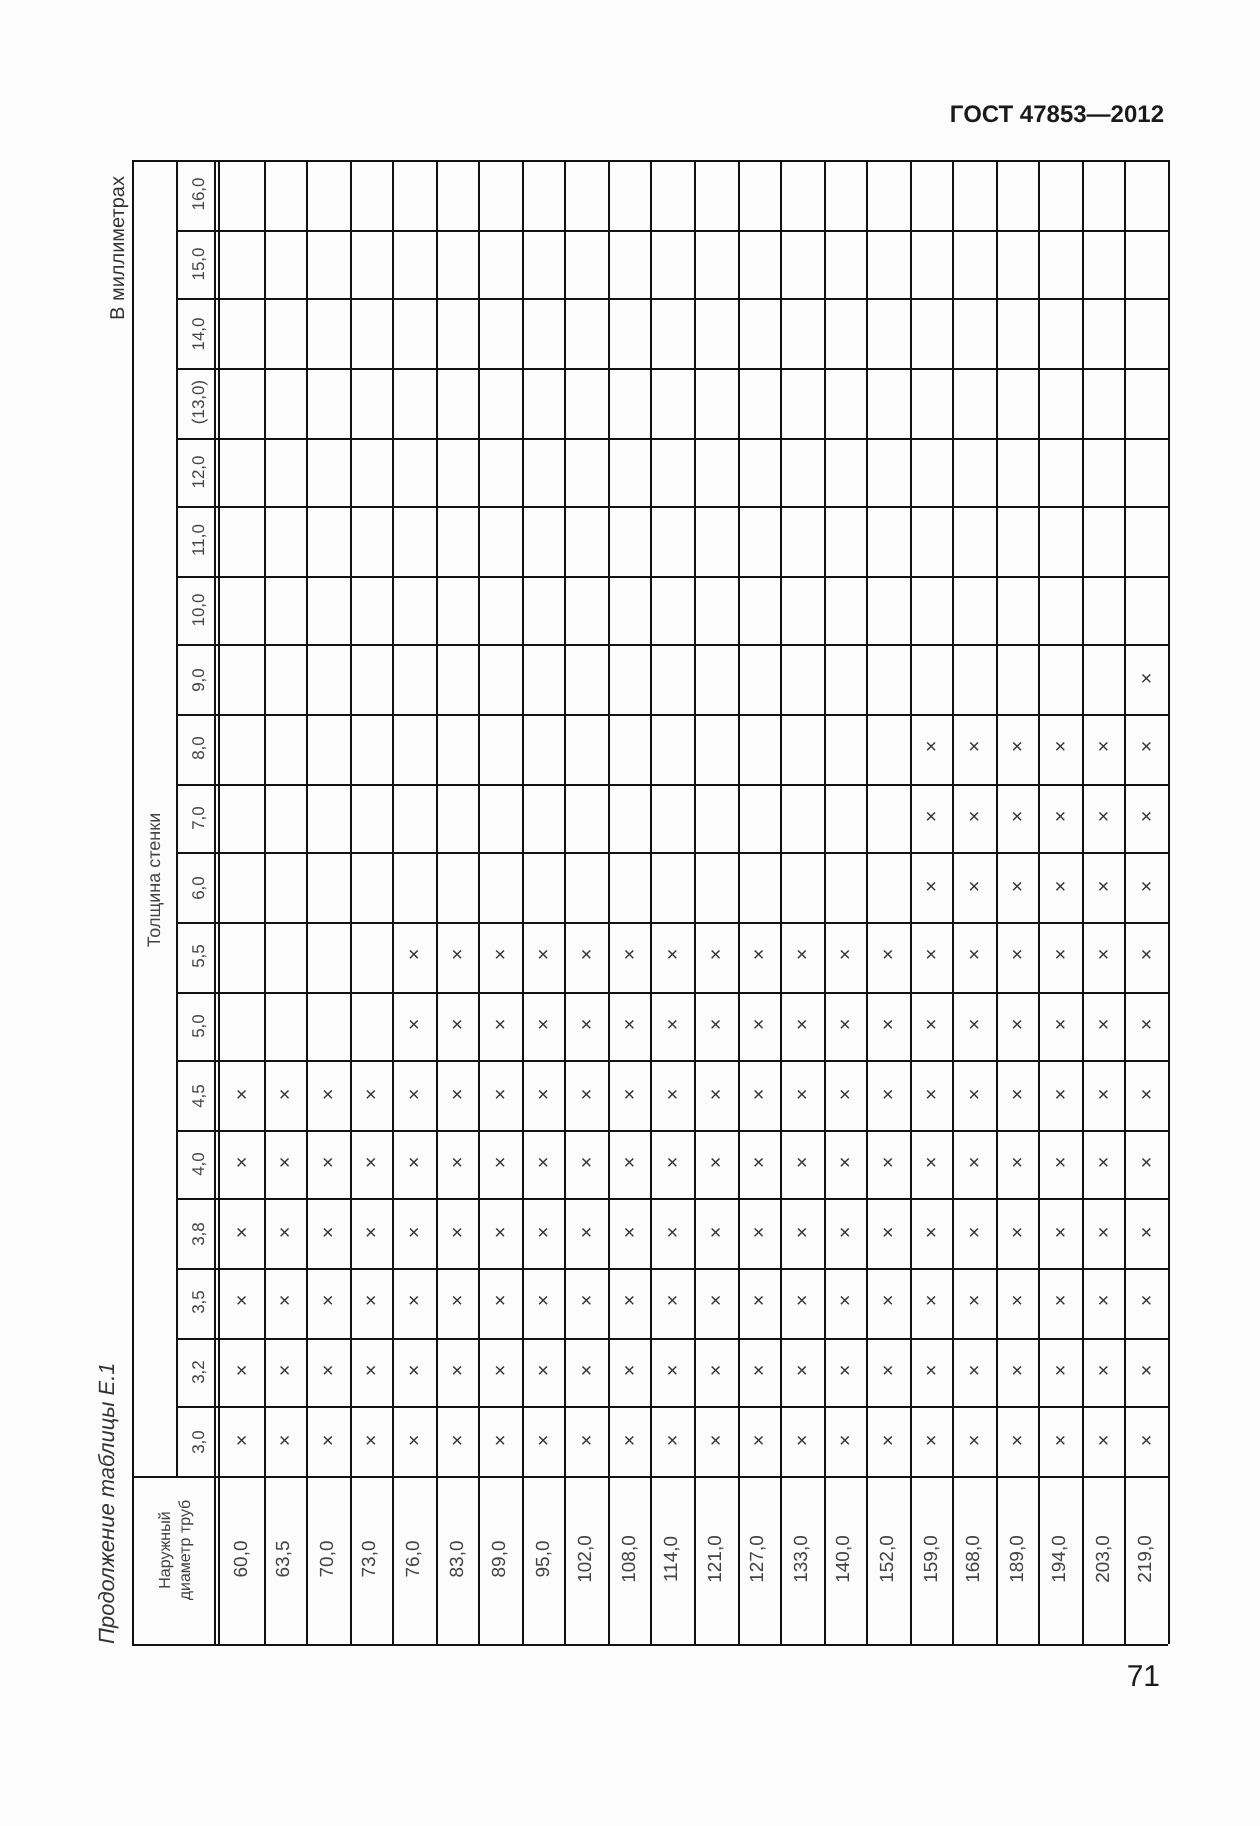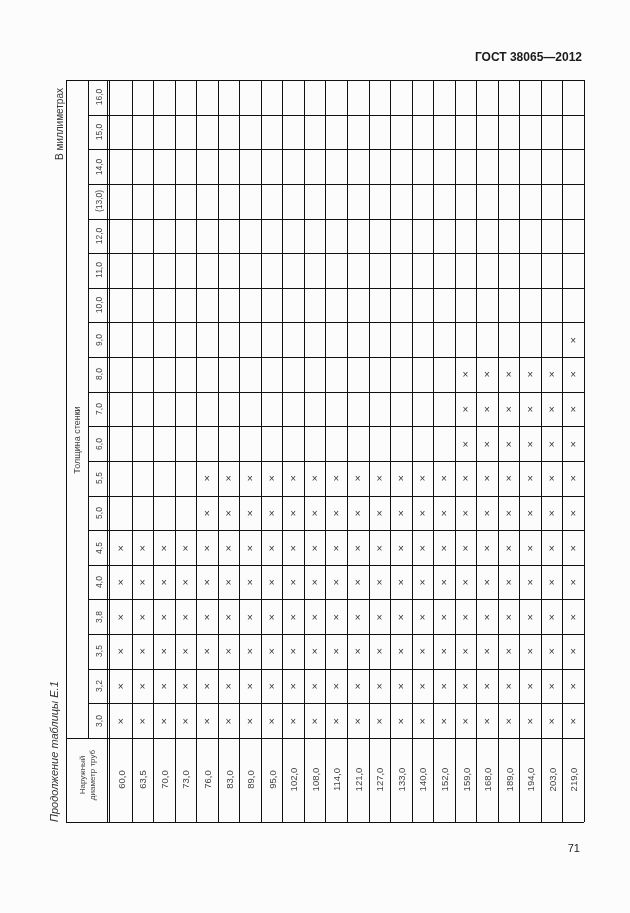--- a/index.html
+++ b/index.html
@@ -3,38 +3,38 @@
 <meta charset="utf-8">
 <style>
   html, body { margin:0; padding:0; }
   body {
     width:630px; height:913px; background:#fcfcfc; position:relative; overflow:hidden;
     font-family:"Liberation Sans", sans-serif; color:#1a1a1a;
   }
   .doc-code {
     position:absolute; right:48px; top:50px; font-weight:bold; font-size:12px;
   }
-  .page-num { position:absolute; right:50px; top:830px; font-size:11px;margin-top:12px; }
+  .page-num { position:absolute; right:50px; top:830px; font-size:15px; }
   .vlabel {
     position:absolute; transform-origin:0 0; transform:rotate(-90deg);
     white-space:nowrap; font-size:10px; color:#333;
   }
   .table-wrap { position:absolute; left:66px; top:80px; width:518px; height:742px; }
   .grid-line-h, .grid-line-v { position:absolute; background:#111; }
   .cell-text {
     position:absolute; transform:rotate(-90deg); white-space:nowrap;
     font-size:8.5px; color:#444; text-align:center;
   }
   .mark { position:absolute; font-size:10px; color:#333; transform:translate(-50%,-50%); }
   .hdr-text { position:absolute; white-space:nowrap; font-size:8px; color:#444; transform:rotate(-90deg); text-align:center; line-height:10px; }
 </style>
 </head>
 <body>
 
-<div class="doc-code">ГОСТ 38065—2012</div>
+<div class="doc-code">ГОСТ 47853—2012</div>
 
 <div class="vlabel" style="left:54px; top:160px; font-size:10px;">В миллиметрах</div>
 <div class="vlabel" style="left:48px; top:822px; font-size:11px; font-style:italic;">Продолжение таблицы Е.1</div>
 
 <div id="tbl" class="table-wrap">
     <div class="grid-line-h" style="left: 0px; top: 0px; width: 518px; height: 1.2px;"></div>
     <div class="grid-line-h" style="left: 0px; top: 742px; width: 518px; height: 1.2px;"></div>
     <div class="grid-line-v" style="left: 0px; top: 0px; width: 1.2px; height: 742px;"></div>
     <div class="grid-line-v" style="left: 518px; top: 0px; width: 1.2px; height: 742px;"></div>
     <div class="grid-line-v" style="left: 22px; top: 0px; width: 1px; height: 658px;"></div>

